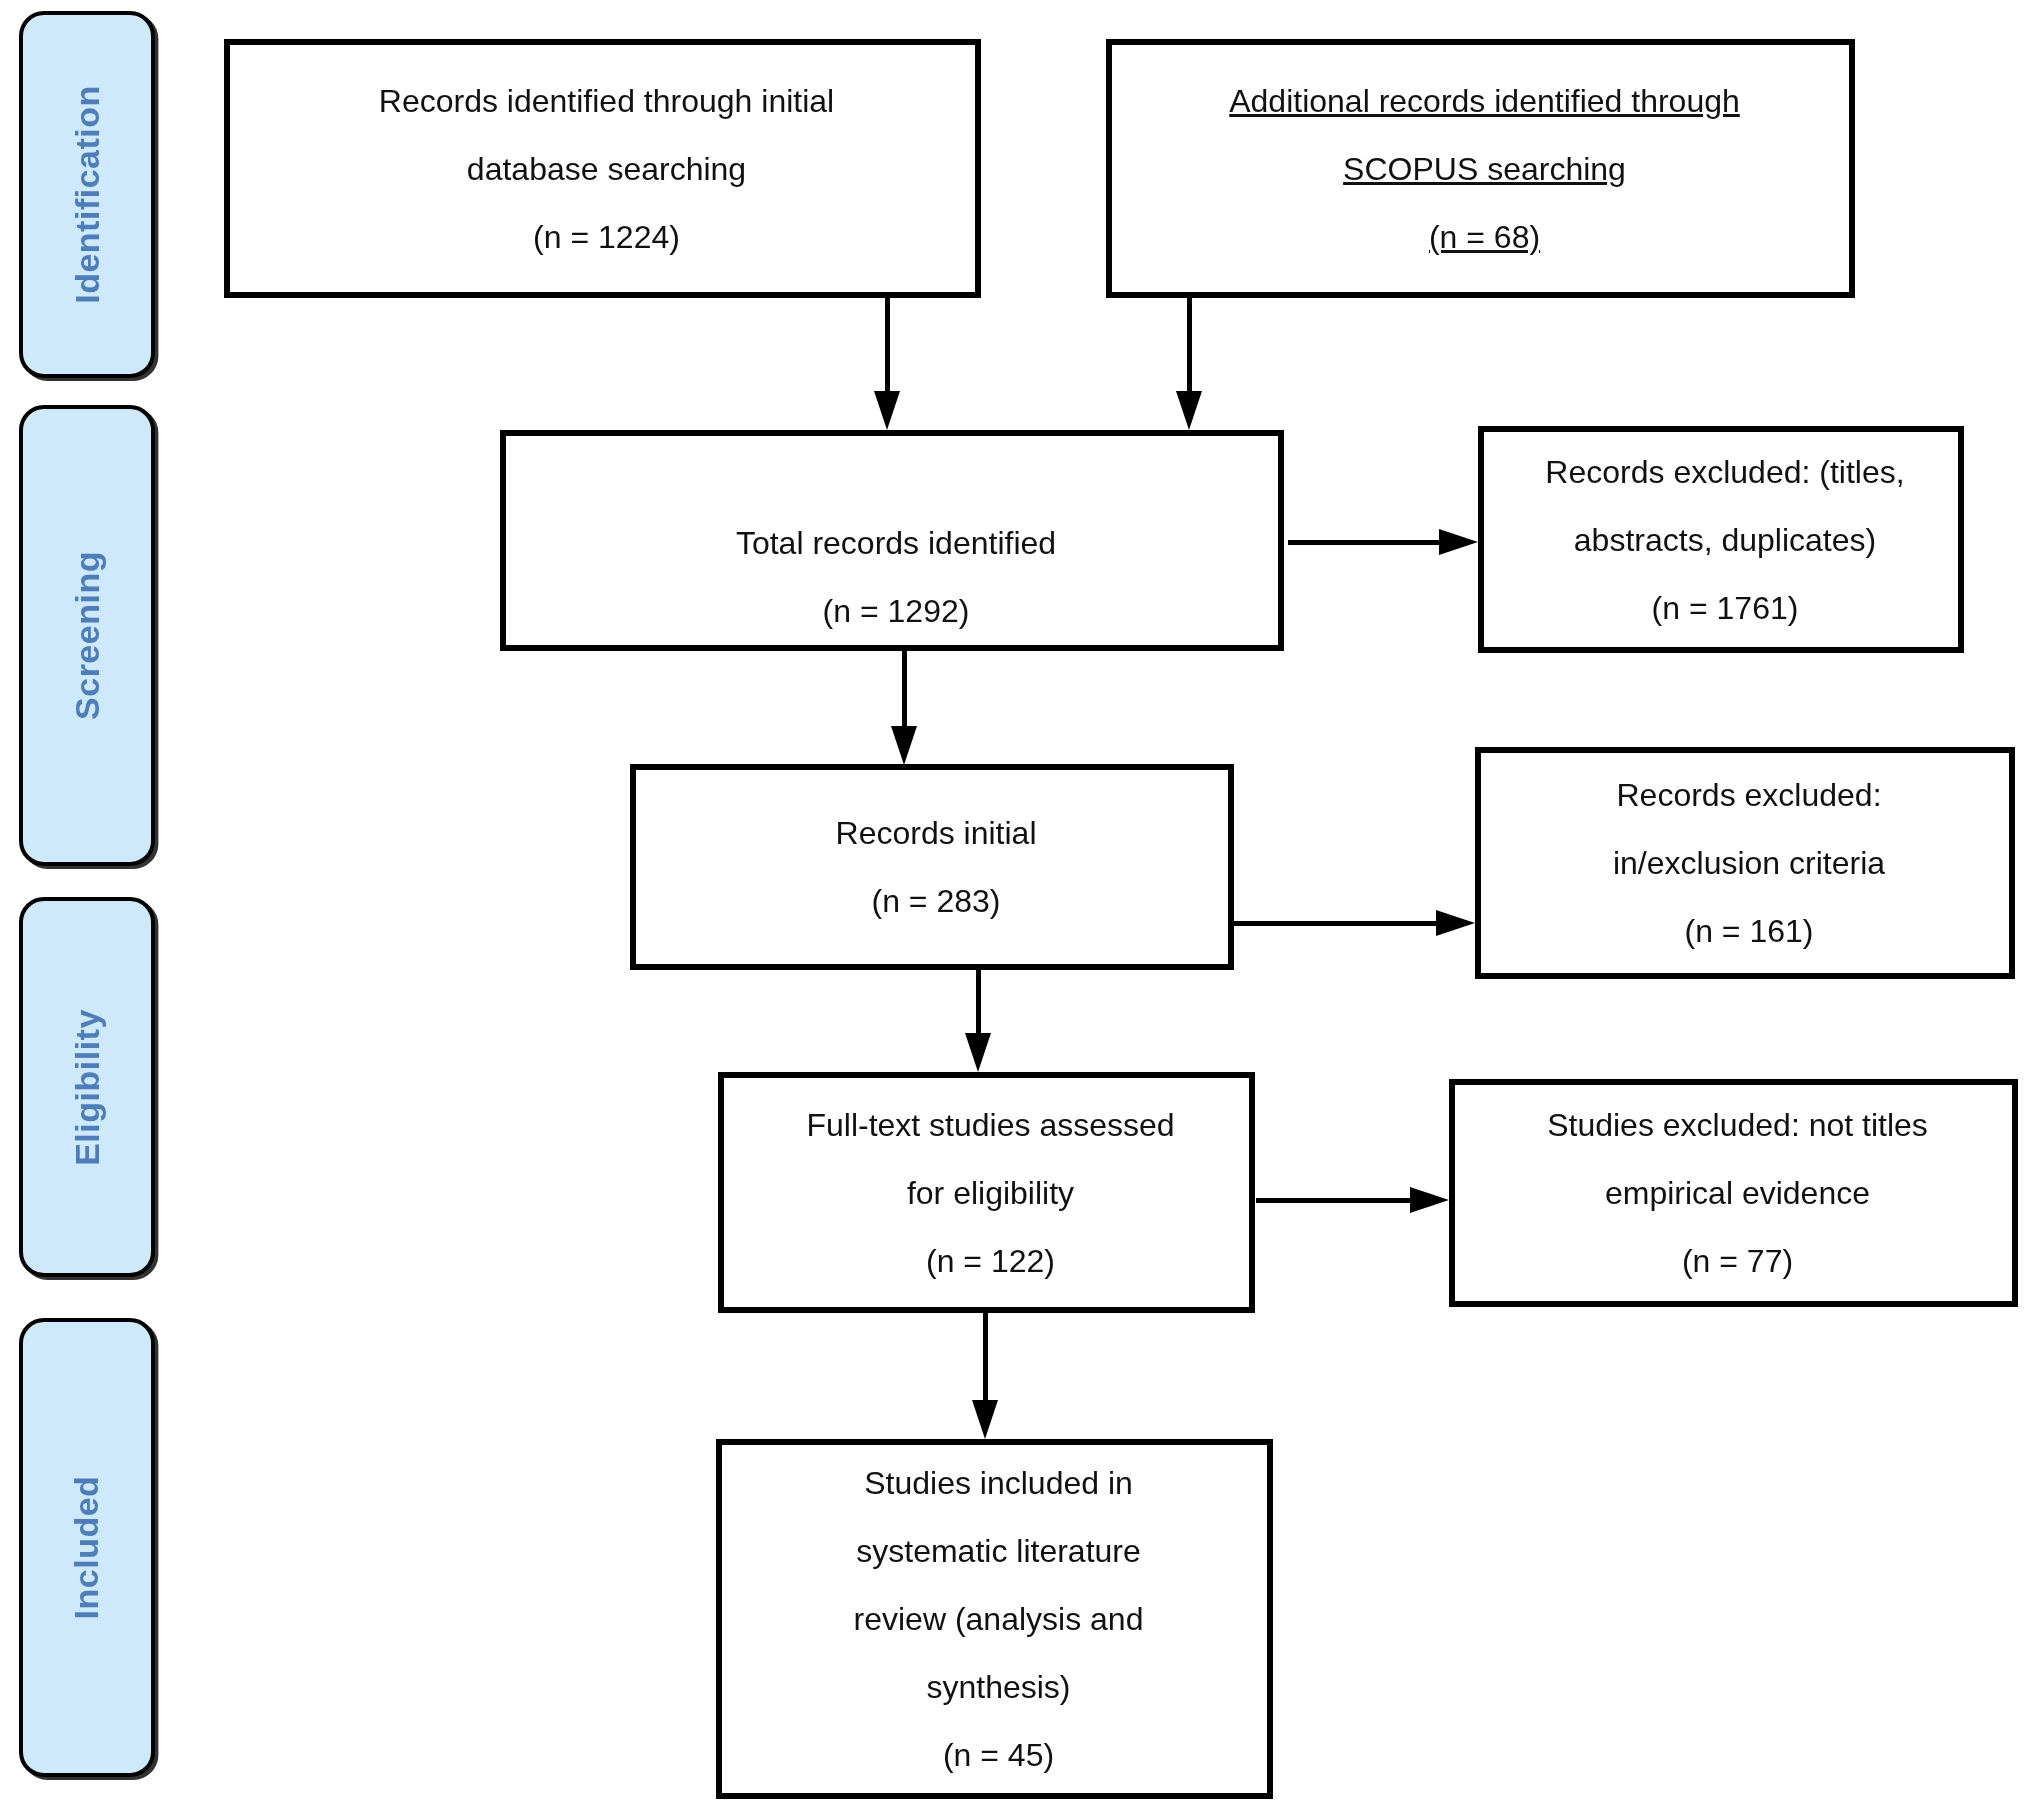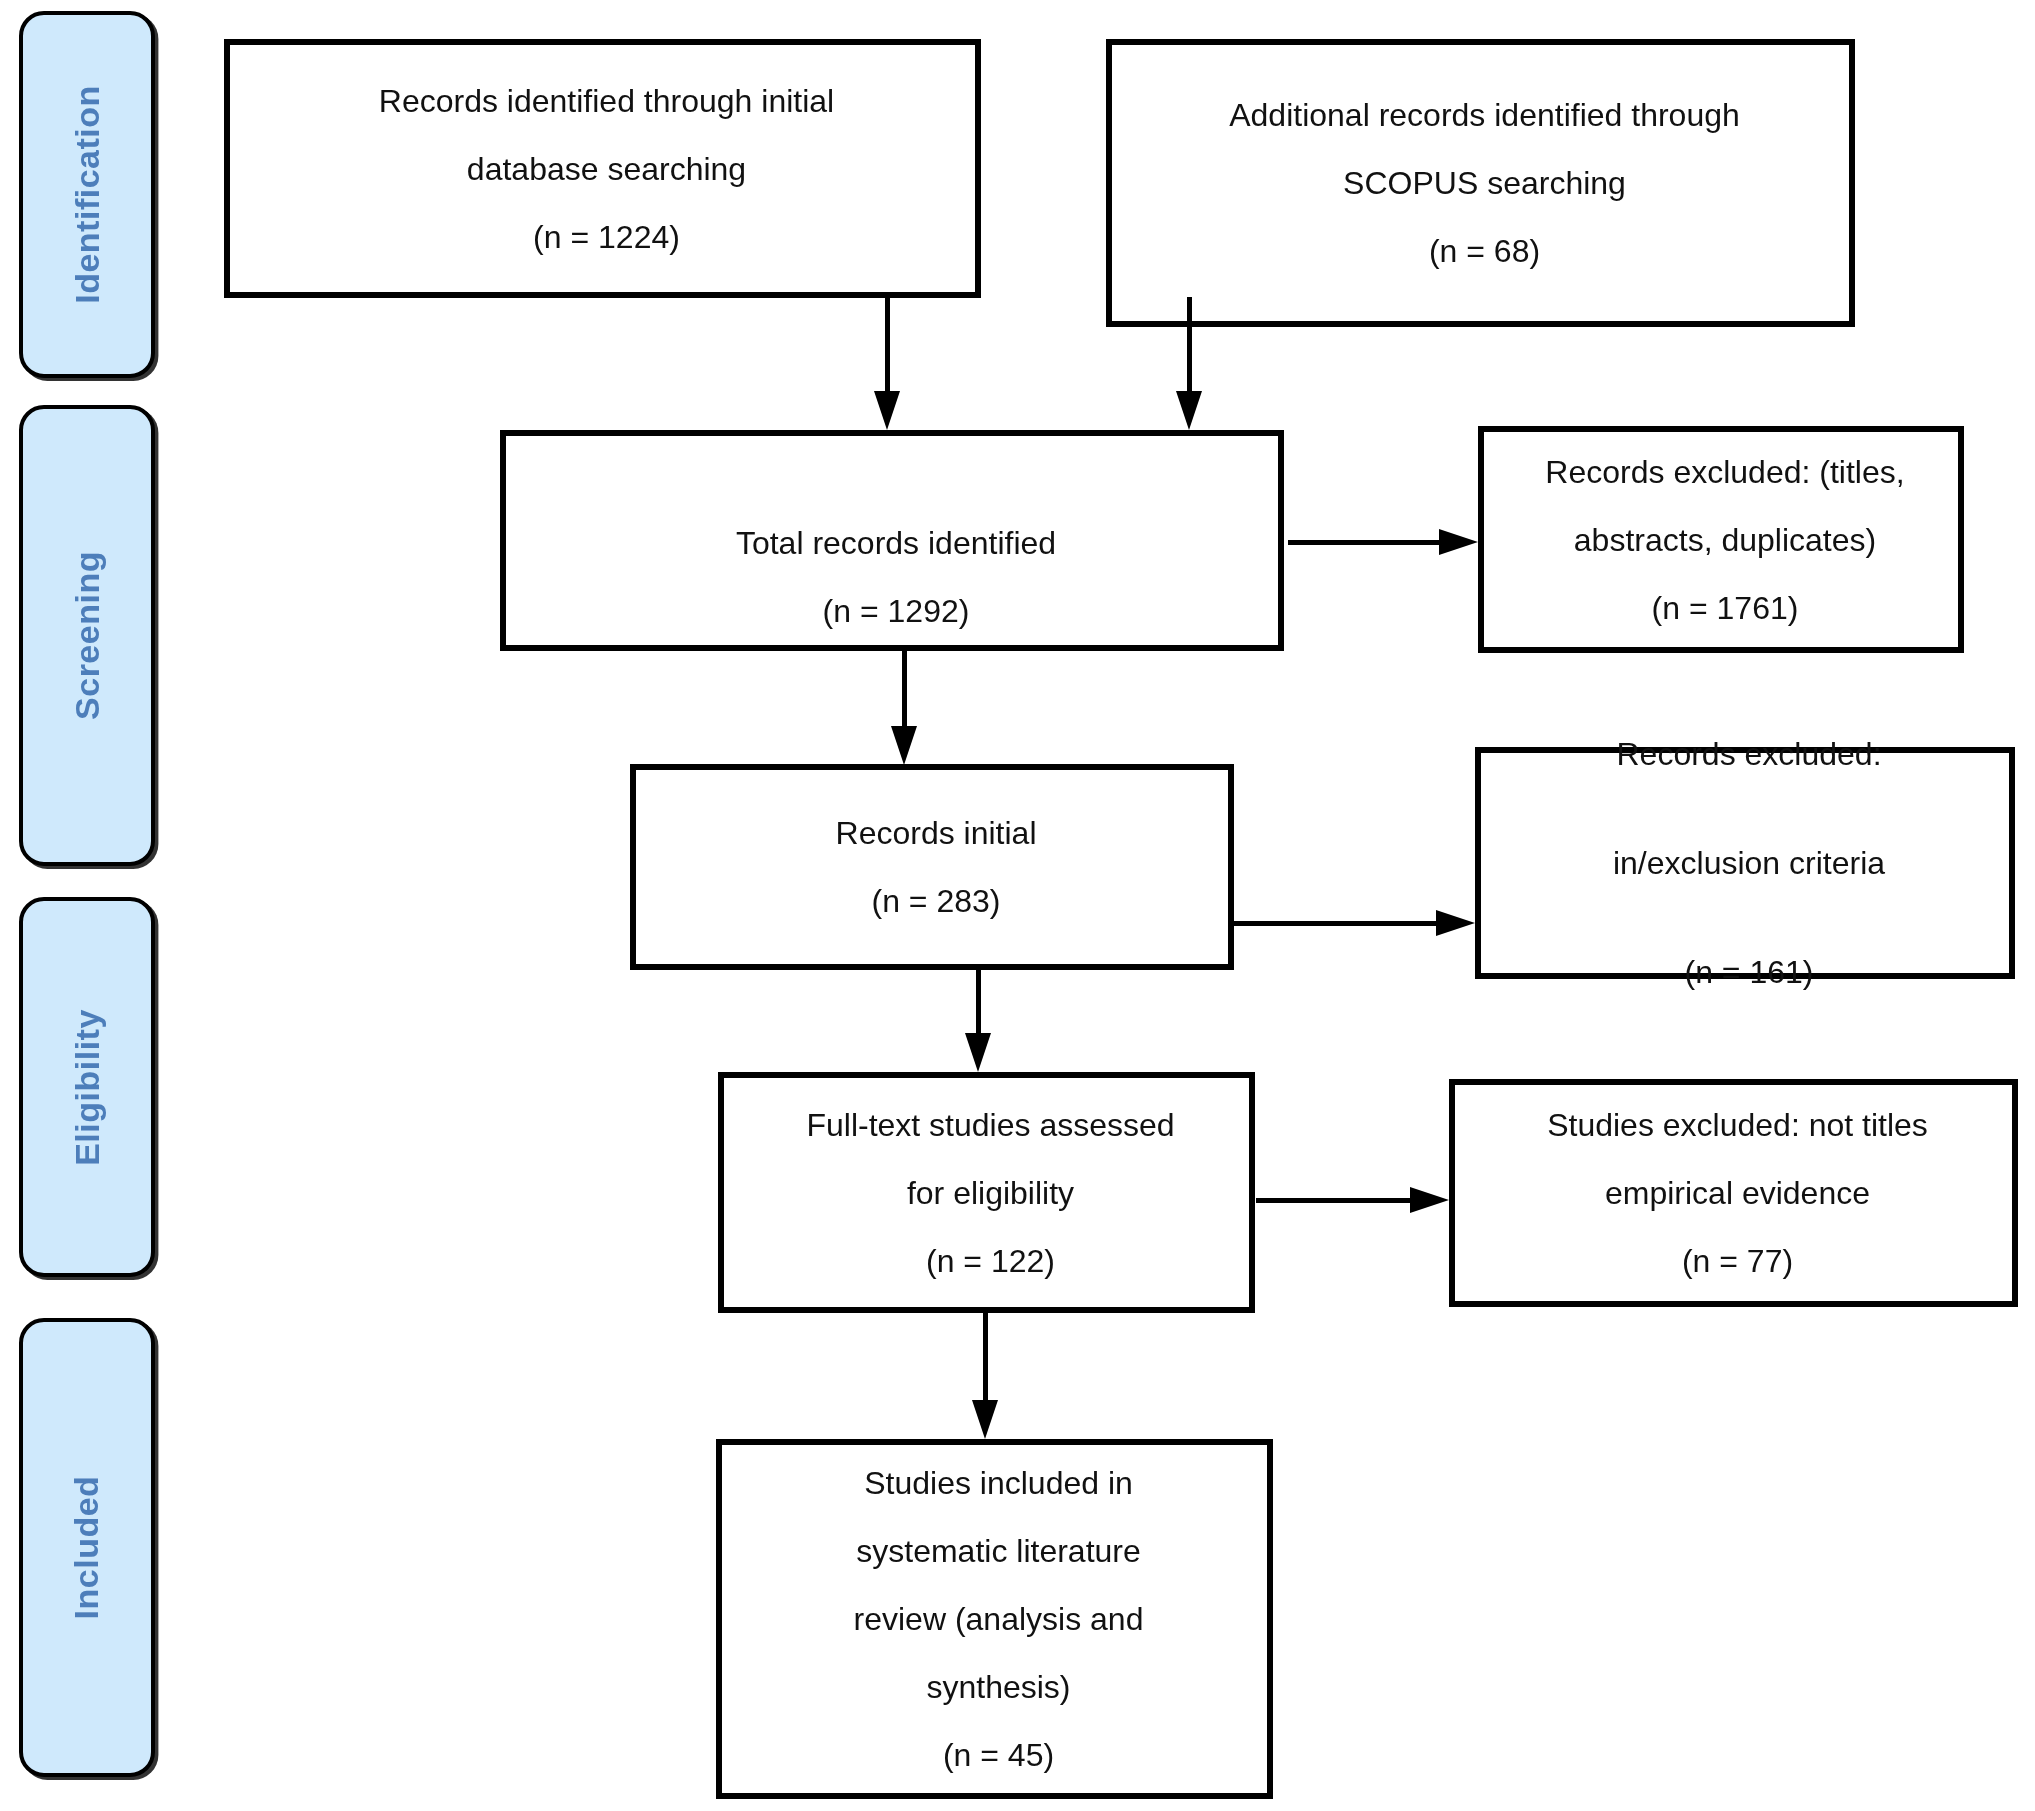--- a/index.html
+++ b/index.html
@@ -74,21 +74,21 @@
   <div class="stage" style="top:1318px; height:459px;">
     <span class="stage-label">Included</span>
   </div>
 
   <div class="fbox" style="left:224px; top:39px; width:757px; height:259px;">
     <div class="fline">Records identified through initial</div>
     <div class="fline">database searching</div>
     <div class="fline">(n = 1224)</div>
   </div>
 
-  <div class="fbox" style="left:1106px; top:39px; width:749px; height:288px;">
+  <div class="fbox" style="left:1106px; top:39px; width:749px; height:259px;text-decoration:underline;">
     <div class="fline">Additional records identified through</div>
     <div class="fline">SCOPUS searching</div>
     <div class="fline">(n = 68)</div>
   </div>
 
   <div class="fbox" style="left:500px; top:430px; width:784px; height:221px;justify-content:flex-end;">
     <div class="fline">Total records identified</div>
     <div class="fline">(n = 1292)</div>
   </div>
 
@@ -96,21 +96,21 @@
     <div class="fline">Records excluded: (titles,</div>
     <div class="fline">abstracts, duplicates)</div>
     <div class="fline">(n = 1761)</div>
   </div>
 
   <div class="fbox" style="left:630px; top:764px; width:604px; height:206px;">
     <div class="fline">Records initial</div>
     <div class="fline">(n = 283)</div>
   </div>
 
-  <div class="fbox" style="left:1475px; top:747px; width:540px; height:232px;gap:41px;">
+  <div class="fbox" style="left:1475px; top:747px; width:540px; height:232px;">
     <div class="fline">Records excluded:</div>
     <div class="fline">in/exclusion criteria</div>
     <div class="fline">(n = 161)</div>
   </div>
 
   <div class="fbox" style="left:718px; top:1072px; width:537px; height:241px;">
     <div class="fline">Full-text studies assessed</div>
     <div class="fline">for eligibility</div>
     <div class="fline">(n = 122)</div>
   </div>

